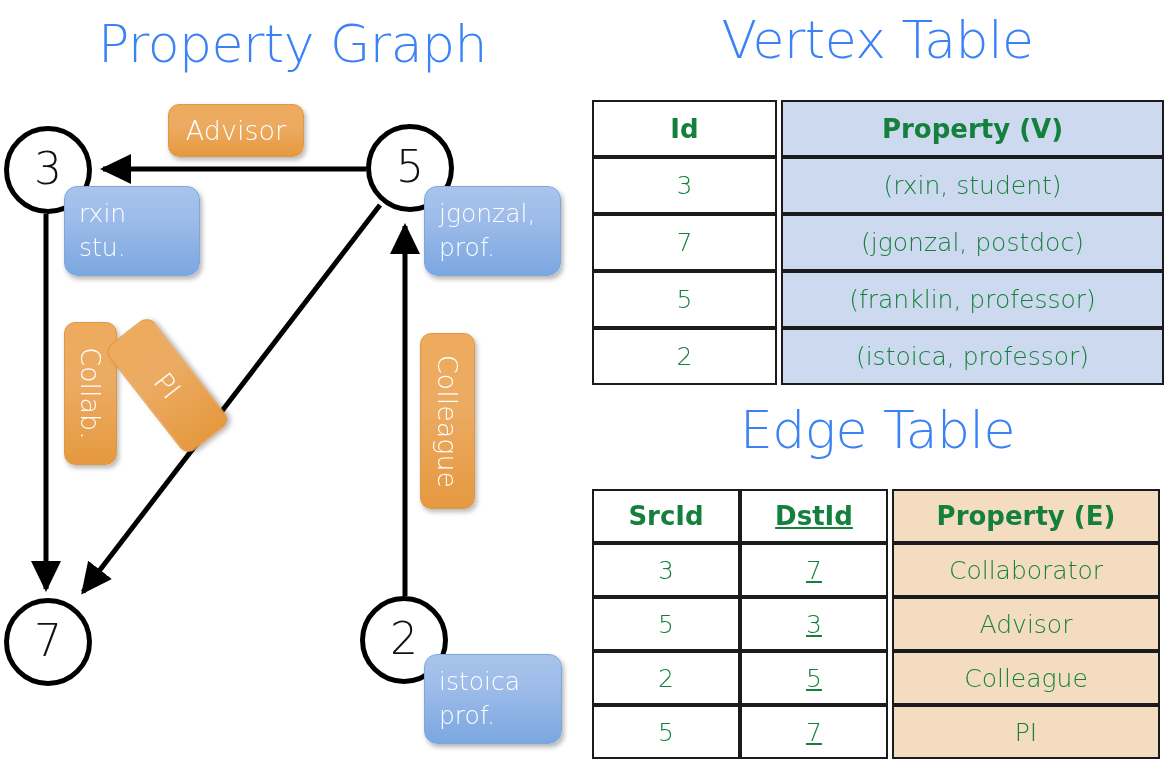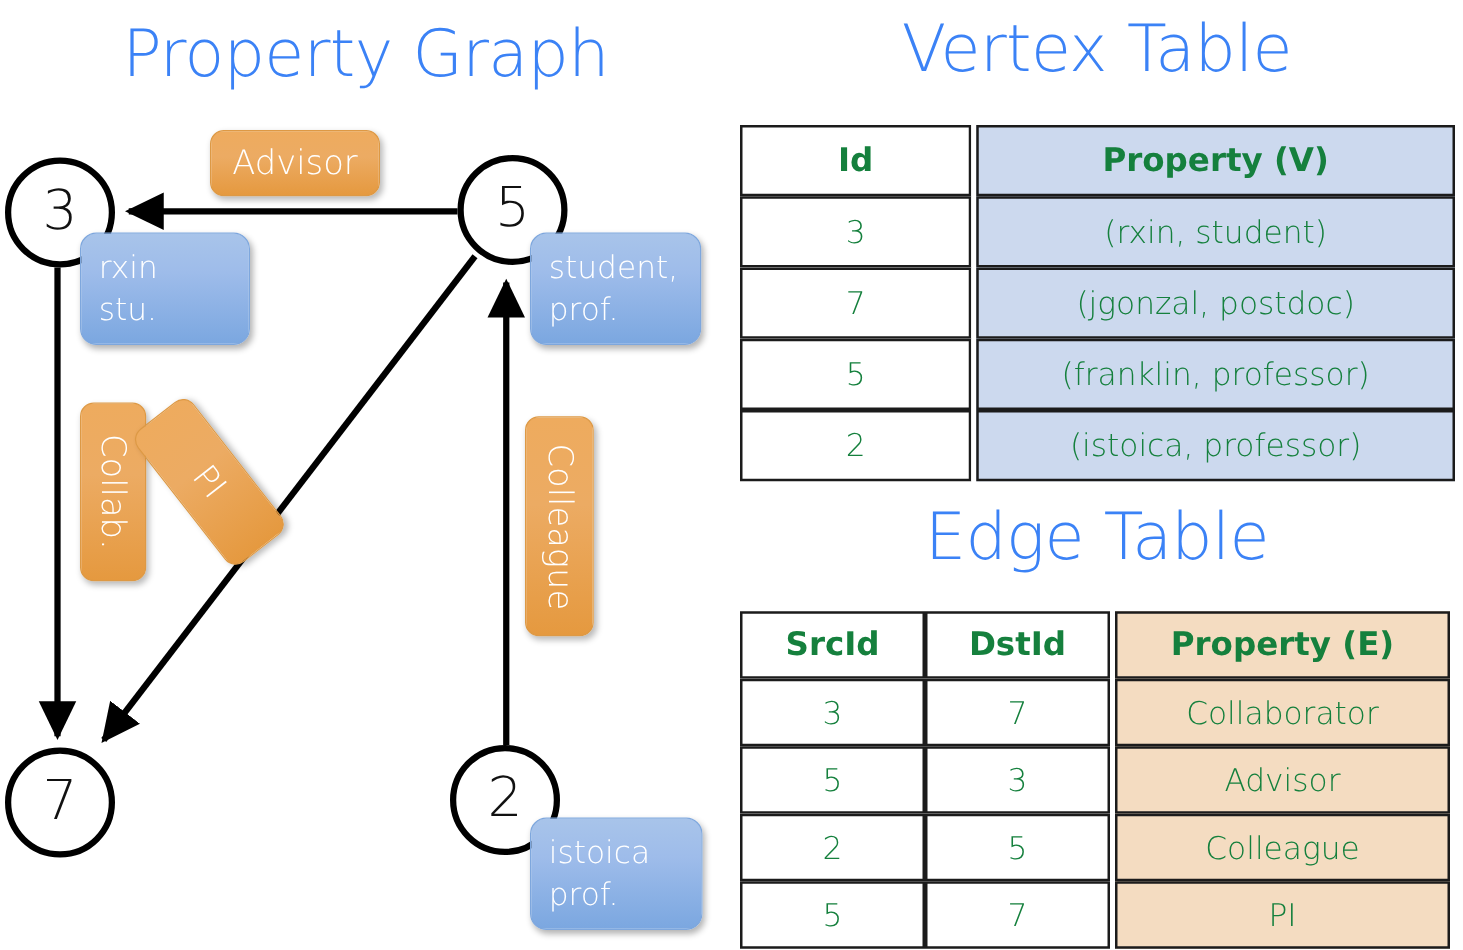--- a/index.html
+++ b/index.html
@@ -162,21 +162,21 @@
   .sep-col { width: 4px; border: none !important; background: #fff; }
 
   
   #vertex-table { left: 592px; top: 100px; }
   #vertex-table .c-id   { width: 185px; height: 57px; background: #fff; }
   #vertex-table .c-prop { width: 383px; height: 57px; background: #ccd9ee; }
 
   
   #edge-table { left: 592px; top: 489px; }
   #edge-table .c-src  { width: 148px; height: 54px; background: #fff; }
-  #edge-table .c-dst  { width: 148px; height: 54px; background: #fff; }
+  #edge-table .c-dst  { width: 148px; height: 54px; background: #fff; text-decoration: underline; }
   #edge-table .c-prop { width: 268px; height: 54px; background: #f4dcc1; }
 </style>
 </head>
 <body>
 
 <div class="stage">
 
   <div class="big-title" id="title-property-graph">Property Graph</div>
 
   <div class="big-title" id="title-vertex-table">Vertex Table</div>
@@ -212,21 +212,21 @@
     </div>
     <div class="node-circle" id="node-2">
       <span>2</span>
     </div>
 
     <div class="prop-chip" id="chip-rxin">
       <span class="ln">rxin</span>
       <span class="ln">stu.</span>
     </div>
     <div class="prop-chip" id="chip-franklin">
-      <span class="ln">student,</span>
+      <span class="ln">jgonzal,</span>
       <span class="ln">prof.</span>
     </div>
     <div class="prop-chip" id="chip-istoica">
       <span class="ln">istoica</span>
       <span class="ln">prof.</span>
     </div>
 
     <div class="edge-chip" id="chip-advisor">
       <span class="htxt">Advisor</span>
     </div>

